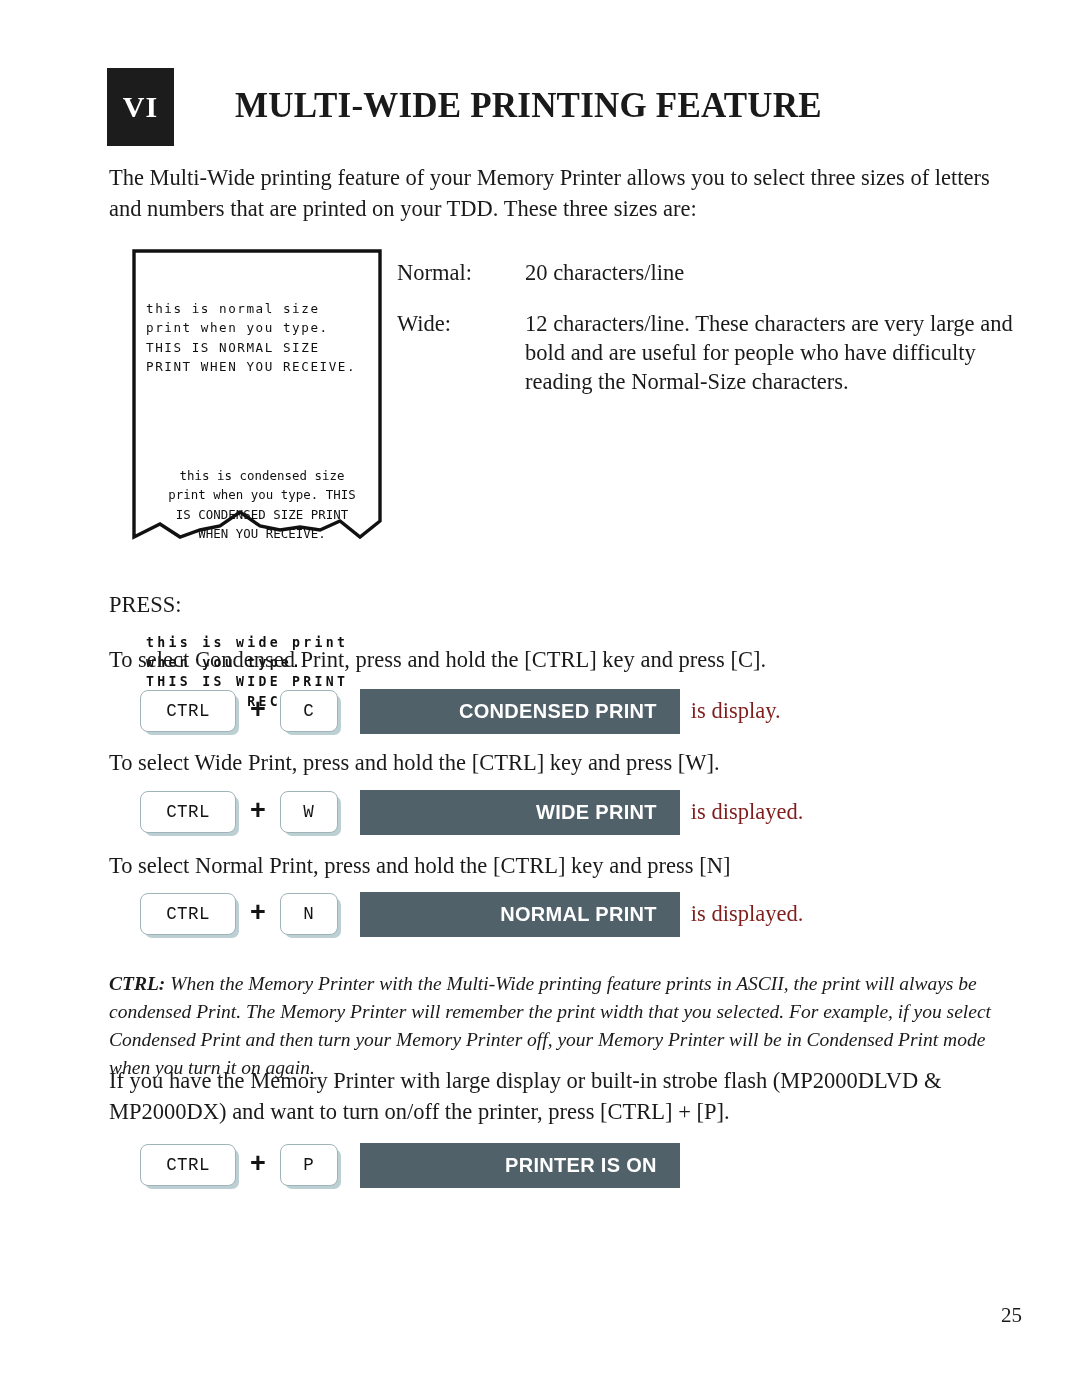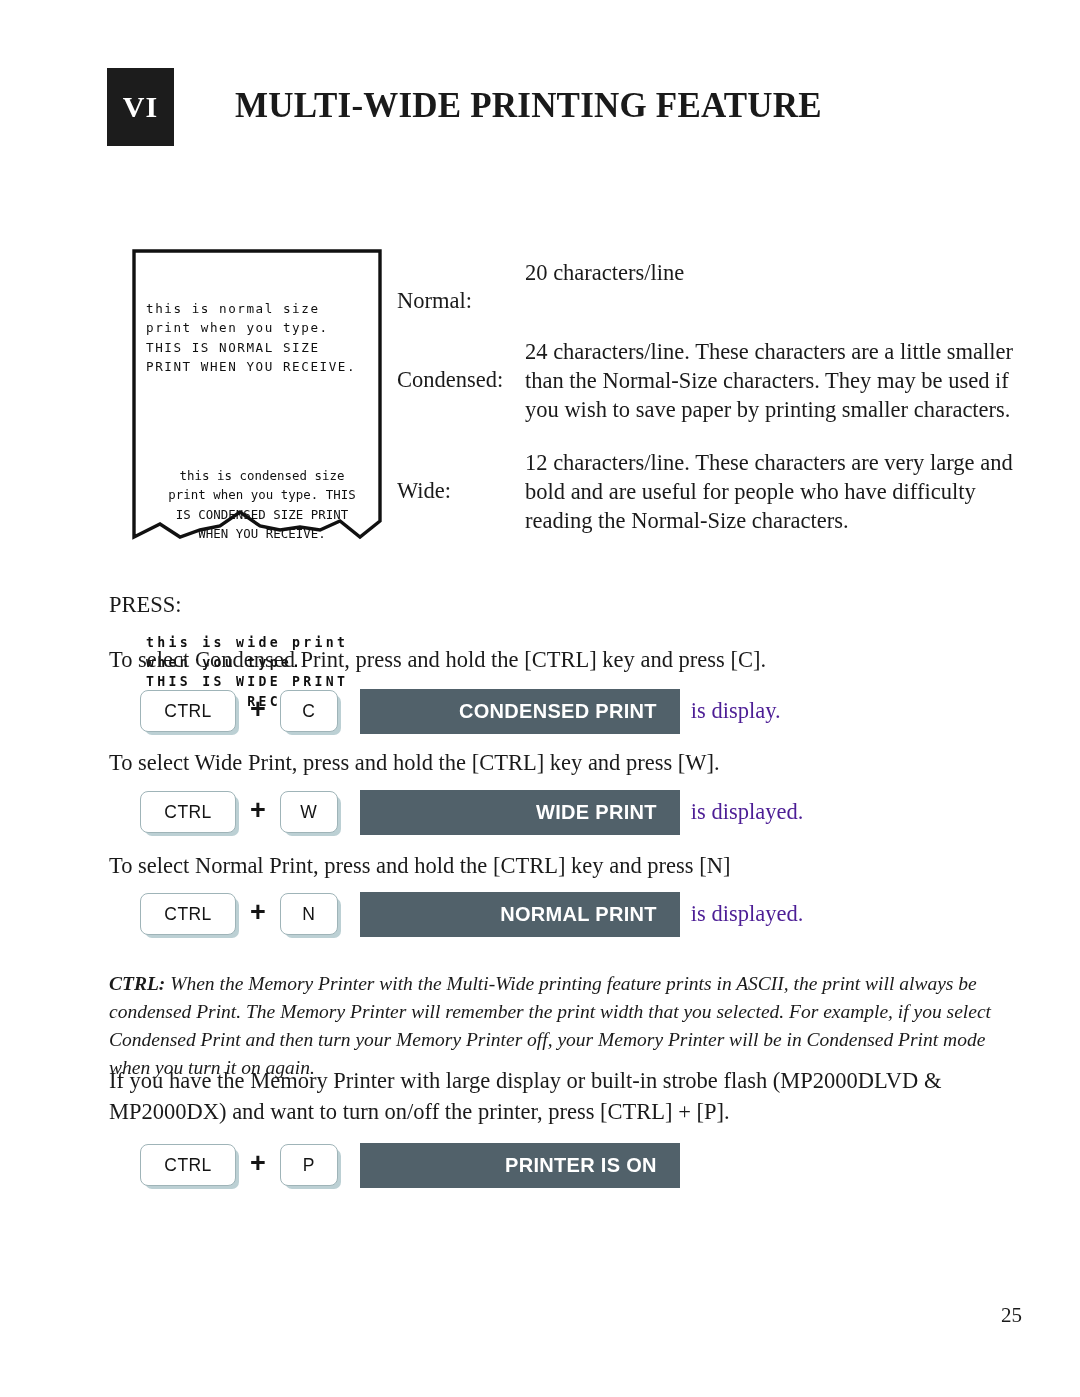--- a/index.html
+++ b/index.html
@@ -106,21 +106,20 @@
     line-height: 29px;
   }
   .size-row {
     display: flex;
     align-items: flex-start;
     margin-bottom: 22px;
   }
   .size-label {
     width: 128px;
     flex: none;
-    margin-top: 28px;
   }
   .size-desc { flex: 1; }
 
   
   .press-label {
     position: absolute;
     left: 97px;
     top: 592px;
     font-size: 22.5px;
   }
@@ -154,21 +153,21 @@
     height: 42px;
     min-width: 46px;
     padding: 0 10px;
     border: 1.6px solid #9fb4b8;
     border-radius: 8px;
     background: #ffffff;
     box-shadow: 4px 4px 0 -1px #bcd0d4;
     display: flex;
     align-items: center;
     justify-content: center;
-    font-family: Liberation Sans, sans-serif;
+    font-family: Liberation Mono, monospace;
     font-size: 17.5px;
     color: #141414;
     letter-spacing: 0.4px;
     box-sizing: border-box;
   }
   .key-ctrl { width: 96px; }
   .key-letter { width: 58px; }
 
   .plus {
     font-family: "Liberation Sans", "DejaVu Sans", sans-serif;
@@ -196,21 +195,21 @@
     font-weight: bold;
     font-size: 20px;
     color: #ffffff;
     letter-spacing: 0.3px;
     white-space: nowrap;
   }
   .display-after {
     margin-left: 11px;
     font-size: 22.5px;
     font-family: "Liberation Serif", "DejaVu Serif", serif;
-    color: #4c1d95;
+    color: #7f1d1d;
     white-space: nowrap;
   }
 
   
   .note {
     position: absolute;
     left: 97px;
     top: 970px;
     width: 910px;
     font-size: 19.5px;
@@ -247,20 +246,21 @@
 </head>
 <body>
 
 <div class="page">
 
   <div class="header">
     <div class="chapter-badge">VI</div>
     <div class="chapter-title">MULTI-WIDE PRINTING FEATURE</div>
   </div>
 
+  <div class="intro">The Multi-Wide printing feature of your Memory Printer allows you to select three sizes of letters and numbers that are printed on your TDD. These three sizes are:</div>
 
   <div class="printout">
     <svg width="250" height="300" viewBox="0 0 250 300">
       <path d="M2,2 L248,2 L248,272
                L228,288 L208,272 L188,281 L168,278 L148,281 L128,277
                L108,263 L88,277 L68,281 L48,288 L28,275 L2,288 Z" fill="#ffffff" stroke="#111111" stroke-width="3.4" stroke-linejoin="miter"></path>
     </svg>
     <div class="printout-text">
       <div class="po-normal">this is normal size
 print when you type.
@@ -277,24 +277,20 @@
 THIS IS WIDE PRINT
 WHEN YOU RECEIVE.</div>
     </div>
   </div>
 
   <div class="sizes">
     <div class="size-row">
       <div class="size-label">Normal:</div>
       <div class="size-desc">20 characters/line</div>
     </div>
-    <div class="size-row" style="margin-bottom:24px;">
-      <div class="size-label">Condensed:</div>
-      <div class="size-desc">24 characters/line. These characters are a little smaller than the Normal-Size characters. They may be used if you wish to save paper by printing smaller characters.</div>
-    </div>
     <div class="size-row">
       <div class="size-label">Wide:</div>
       <div class="size-desc">12 characters/line. These characters are very large and bold and are useful for people who have difficulty reading the Normal-Size characters.</div>
     </div>
   </div>
 
   <div class="press-label">PRESS:</div>
 
   <div class="instr instr-1">To select Condensed Print, press and hold the [CTRL] key and press [C].</div>
   <div class="shortcut-row sc-1">

